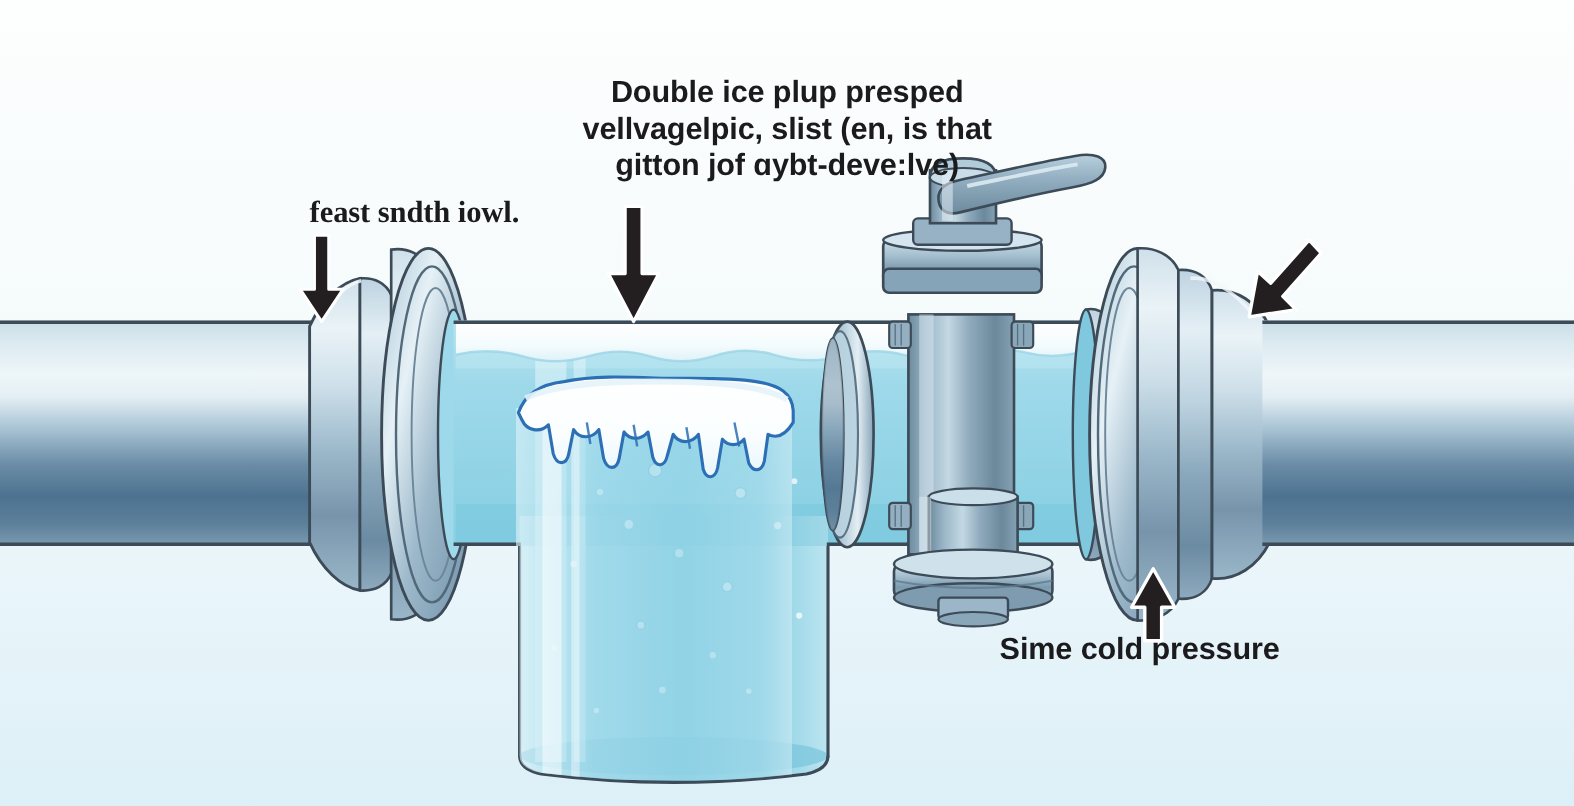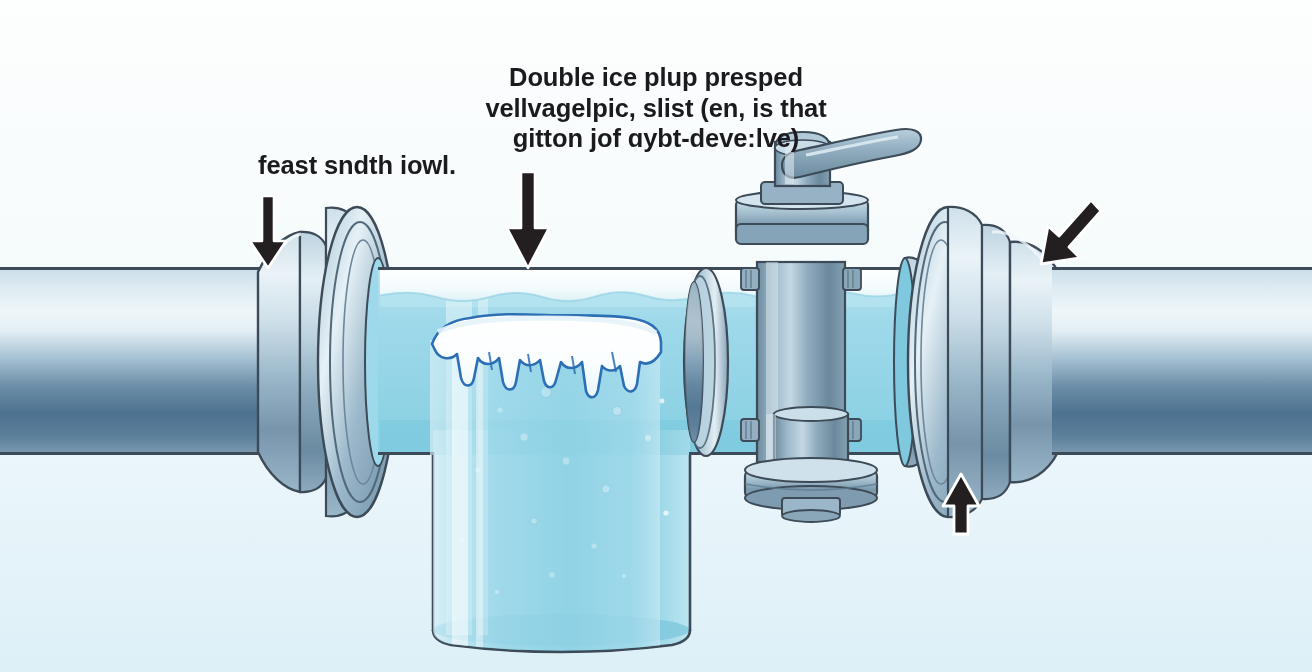--- a/index.html
+++ b/index.html
@@ -14,21 +14,21 @@
   .lbl{
     position:absolute;
     color:#1b1b1e;
     font-weight:600;
     line-height:1.20;
     white-space:pre;
     letter-spacing:-0.1px;
     -webkit-font-smoothing:antialiased;
   }
   #label-ice-plug{left:656px;top:62px;font-size:25.5px;text-align:center;transform:translateX(-50%);}
-  #label-left{left:258px;top:150px;font-size:25.5px;text-align:left;}
+  #label-left{left:258px;top:162px;font-size:25.5px;text-align:left;font-family:Liberation Serif, serif;}
   #label-right{left:1022px;top:136px;font-size:25.5px;text-align:left;}
   #label-bottom{left:833px;top:526px;font-size:25.5px;text-align:left;}
 </style>
 </head>
 <body>
 
 <div id="stage">
 
   <svg id="scene" viewBox="0 0 1312 672" preserveAspectRatio="none">
     <defs>
@@ -386,14 +386,15 @@
     </g>
   </svg>
 
   <div class="lbl" id="label-ice-plug">Double ice plup presped
 vellvagelpic, slist (en, is that
 gitton jof ɑybt-deve:lve)</div>
 
   <div class="lbl" id="label-left">feast sndth iowl.</div>
 
 
+  <div class="lbl" id="label-bottom">Sime cold pressure</div>
 
 </div>
 
 </body></html>

